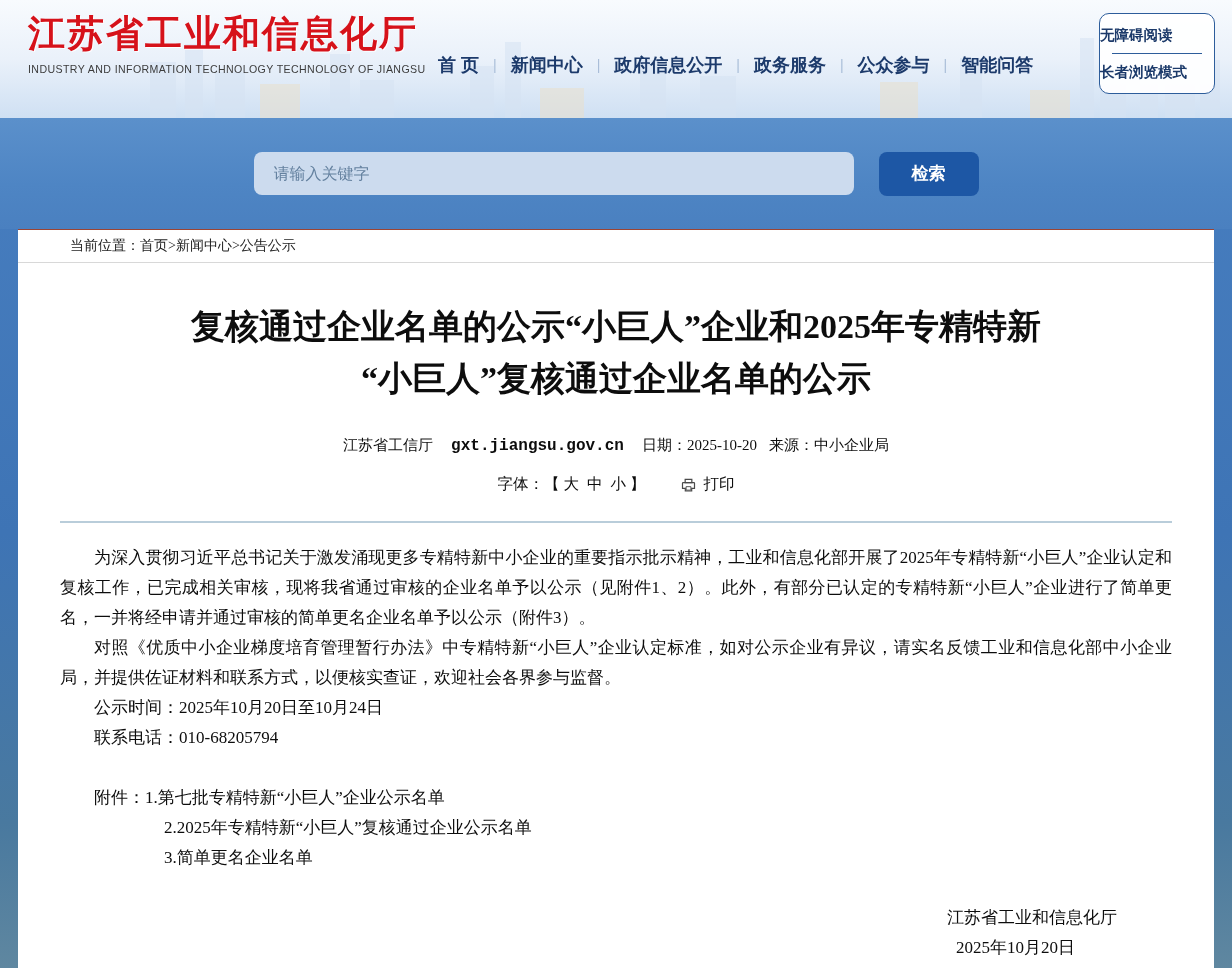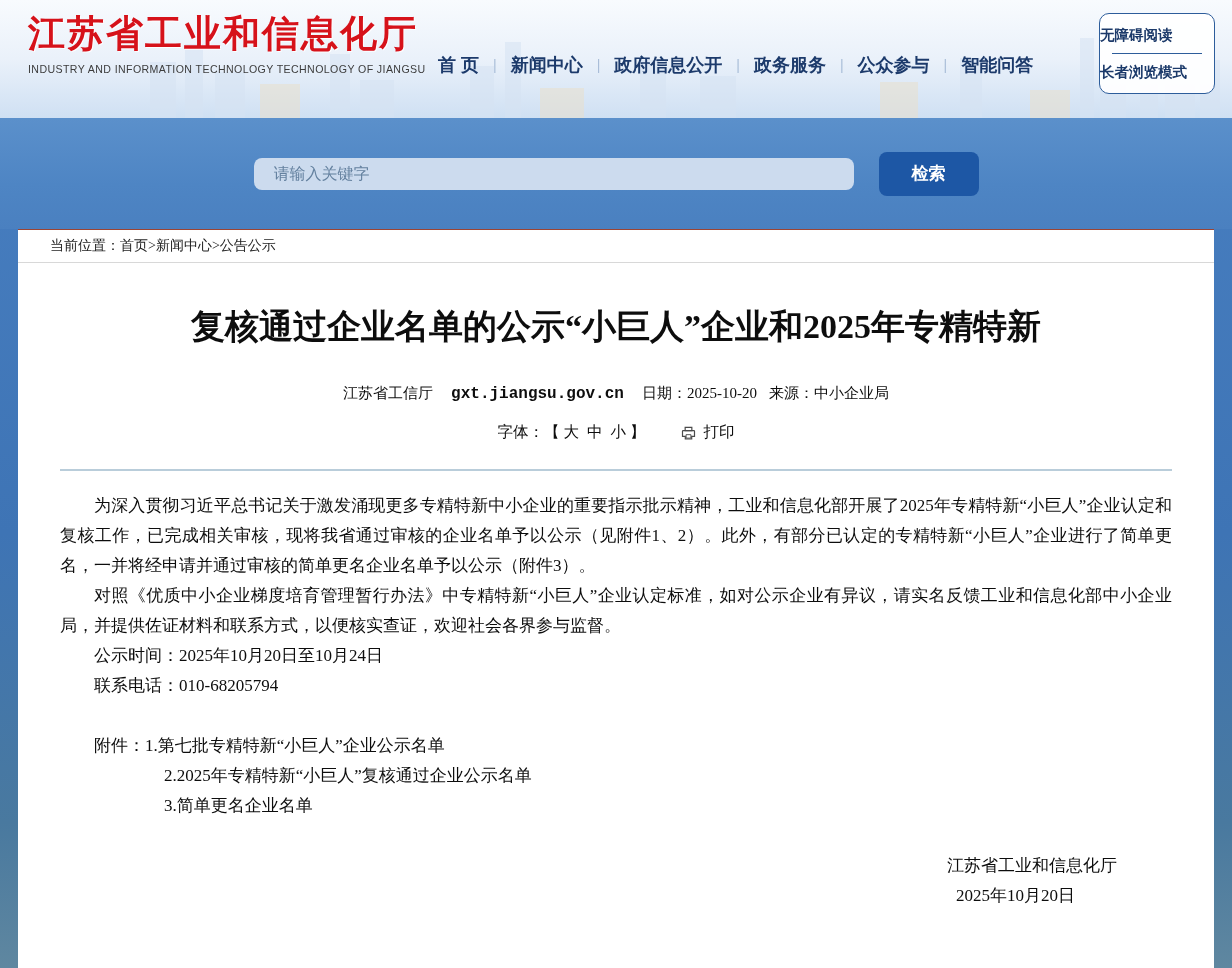--- a/index.html
+++ b/index.html
@@ -51,41 +51,41 @@
   }
   .access-divider { height: 1px; background: #2d5d9b; margin: 6px 12px; }
 
   
   .search-banner {
     height: 111px;
     background: linear-gradient(180deg, #5b90cb 0%, #4e85c4 60%, #4a80c0 100%);
     display: flex; align-items: center; justify-content: center; gap: 25px;
   }
   .search-input {
-    width: 560px; height: 32px;
+    width: 560px; height: 43px;
     background: #ccdbee; border: none; border-radius: 8px;
     padding: 0 20px; font-size: 16px; color: #4c1d95; outline: none;
     font-family: "Liberation Sans", sans-serif;
   }
   .search-input::placeholder { color: #64819f; opacity: 1; }
   .search-btn {
     width: 100px; height: 44px;
     background: #1d57a5; color: #ffffff;
     border: none; border-radius: 8px;
     font-size: 17px; font-weight: bold; cursor: pointer;
     font-family: "Liberation Sans", sans-serif;
   }
 
   
   .content-panel {
     margin: 0 18px; background: #ffffff; min-height: 739px;
     border-top: 1px solid #9c4433;
   }
   .breadcrumb-bar {
-    height: 32px; line-height: 32px; padding-left: 32px;
+    height: 32px; line-height: 32px; padding-left: 52px;
     font-size: 14px; color: #222222;
     border-bottom: 1px solid #d8d8d8;
     font-family: "Liberation Serif", serif;
   }
   .crumb-link { cursor: pointer; }
 
   .article { padding: 0 42px; font-family: "Liberation Serif", serif; color: #0d0d0d; }
   .article-title {
     margin-top: 38px; text-align: center;
     font-size: 34px; font-weight: bold; line-height: 52px; color: #0d0d0d;
@@ -178,20 +178,21 @@
 <div class="content-panel">
 
   <div class="breadcrumb-bar">
     <span>当前位置：</span><span class="crumb-link">首页</span><span>&gt;</span><span class="crumb-link">新闻中心</span><span>&gt;</span><span class="crumb-link">公告公示</span>
   </div>
 
   <div class="article">
 
     <div class="article-title">
       <div>复核通过企业名单的公示“小巨人”企业和2025年专精特新</div>
+      <div>“小巨人”复核通过企业名单的公示</div>
     </div>
 
     <div class="meta-row">
       <span>江苏省工信厅</span>
       <span class="meta-site">gxt.jiangsu.gov.cn</span>
       <span class="meta-dates">
         <span>日期：2025-10-20</span>
         <span>来源：中小企业局</span>
       </span>
     </div>

